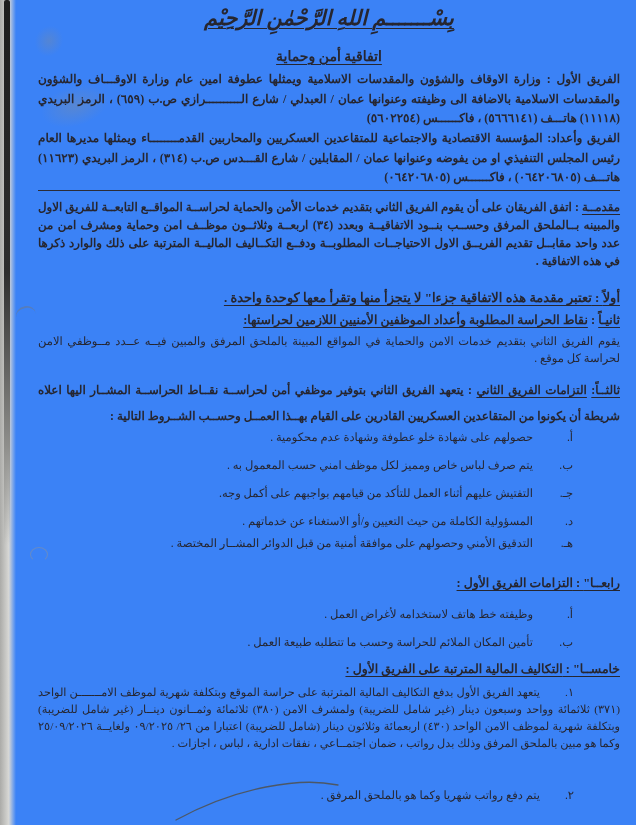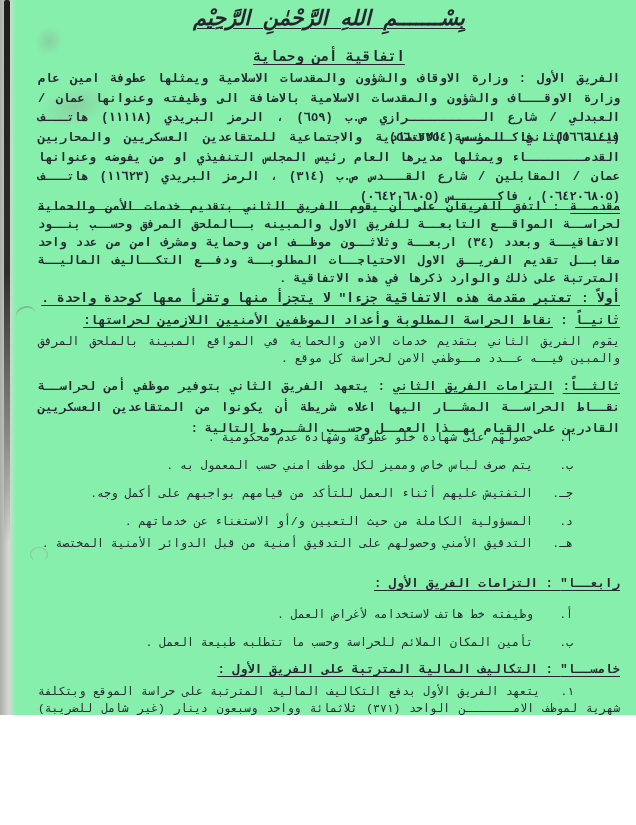--- a/index.html
+++ b/index.html
@@ -1,21 +1,21 @@
 <!DOCTYPE html>
 <html lang="ar" dir="rtl"><head>
 <meta charset="utf-8">
 <style>
   html,body{margin:0;padding:0;background:#ffffff;}
   .page{
     position:relative;
-    width:636px;height:715px;
-    background:#86efac;
+    width:636px;height:825px;
+    background:#3b82f6;
     overflow:hidden;
-    font-family:Liberation Mono, monospace;
+    font-family:Liberation Serif, serif;
     color:#262630;
     direction:rtl;
   }
   
   .edge-band{position:absolute;left:0;top:0;bottom:0;width:16px;
     background:linear-gradient(to right,#ababa8,#d8d8d5 55%,rgba(216,216,213,0));}
   .edge-line{position:absolute;left:4px;top:0;width:6px;height:545px;border-radius:2px;
     background:linear-gradient(#1d1d1d 0%,#2e2e2e 50%,#8f8f8c 82%,rgba(150,150,148,0));}
   .smudge-a{position:absolute;left:34px;top:24px;width:30px;height:34px;transform:rotate(24deg);
     background:radial-gradient(ellipse at center,rgba(140,140,135,.30),rgba(140,140,135,0) 65%);}
@@ -33,21 +33,21 @@
   .u{text-decoration:underline;text-underline-offset:3px;text-decoration-thickness:1.3px;}
   .basmala{top:6px;font-size:21px;font-weight:bold;font-style:italic;letter-spacing:-.5px;}
   .doc-title{top:48px;font-size:14px;font-weight:bold;}
   .fs-main{font-size:12px;line-height:19.5px;font-weight:bold;}
   .party1{top:70px;}
   .party2{top:129px;border-bottom:1.5px solid #2c2c36;padding-bottom:2px;}
   .intro{top:198px;font-size:11.8px;line-height:18px;font-weight:bold;}
   .clause-first{top:290px;font-size:13px;font-weight:bold;}
   .h-second{top:312px;font-size:12.4px;font-weight:bold;}
   .body-second{top:333px;font-size:11.5px;line-height:17px;font-weight:normal;}
-  .third{top:377px;font-size:11.9px;line-height:21px;font-weight:bold;}
+  .third{top:377px;font-size:11.9px;line-height:26px;font-weight:bold;}
   .litem{font-size:11.5px;font-weight:normal;padding-right:47px;}
   .mk{display:inline-block;min-width:40px;}
   .li-a{top:430px;} .li-b{top:458px;} .li-c{top:486px;} .li-d{top:514px;} .li-e{top:536px;}
   .h-fourth{top:575px;font-size:12.4px;font-weight:bold;}
   .li4-a{top:607px;} .li4-b{top:635px;}
   .h-fifth{top:661px;font-size:12.4px;font-weight:bold;}
   .nitem1{top:684px;font-size:11.3px;line-height:17px;font-weight:normal;text-indent:46px;}
   .nitem2{top:788px;font-size:11.5px;font-weight:normal;padding-right:46px;}
   .mk2{display:inline-block;min-width:34px;text-indent:0;}
 </style>
@@ -71,21 +71,21 @@
     <span class="u">اتفاقية أمن وحماية</span>
   </div>
 
   <div class="sec fs-main party1">
     <span>الفريق الأول :</span>
     <span> </span>
     <span>وزارة الاوقاف والشؤون والمقدسات الاسلامية ويمثلها عطوفة امين عام وزارة الاوقـــاف والشؤون والمقدسات الاسلامية بالاضافة الى وظيفته وعنوانها عمان / العبدلي / شارع الــــــــــرازي ص.ب (٦٥٩) ، الرمز البريدي (١١١١٨) هاتـــف (٥٦٦٦١٤١) ، فاكــــــس (٥٦٠٢٢٥٤)</span>
   </div>
 
   <div class="sec fs-main party2">
-    <span>فيــه الثاني:</span>
+    <span>الفريق وأعداد:</span>
     <span> </span>
     <span>المؤسسة الاقتصادية والاجتماعية للمتقاعدين العسكريين والمحاربين القدمــــــــاء ويمثلها مديرها العام رئيس المجلس التنفيذي او من يفوضه وعنوانها عمان / المقابلين / شارع القـــدس ص.ب (٣١٤) ، الرمز البريدي (١١٦٢٣) هاتـــف (٠٦٤٢٠٦٨٠٥) ، فاكــــــس (٠٦٤٢٠٦٨٠٥)</span>
   </div>
 
   <div class="sec intro">
     <span class="u">مقدمــة</span><span> : </span><span>اتفق الفريقان على أن يقوم الفريق الثاني بتقديم خدمات الأمن والحماية لحراســة المواقــع التابعــة للفريق الاول والمبينه بــالملحق المرفق وحســب بنــود الاتفاقيــة وبعدد (٣٤) اربعــة وثلاثــون موظــف امن وحماية ومشرف امن من عدد واحد مقابــل تقديم الفريــق الاول الاحتياجــات المطلوبــة ودفــع التكــاليف الماليــة المترتبة على ذلك والوارد ذكرها في هذه الاتفاقية .</span>
   </div>
 
   <div class="sec clause-first">
     <span class="u">أولاً</span><span class="u"> : </span><span class="u">تعتبر مقدمة هذه الاتفاقية جزءا" لا يتجزأ  منها وتقرأ معها كوحدة واحدة .</span>
@@ -108,21 +108,21 @@
   <div class="sec litem li-b">
     <span class="mk">ب.</span><span>يتم صرف لباس خاص ومميز لكل موظف امني حسب المعمول به .</span>
   </div>
   <div class="sec litem li-c">
     <span class="mk">جـ.</span><span>التفتيش عليهم أثناء العمل للتأكد من قيامهم بواجبهم على أكمل وجه.</span>
   </div>
   <div class="sec litem li-d">
     <span class="mk">د.</span><span>المسؤولية الكاملة من حيث التعيين و/أو الاستغناء عن خدماتهم .</span>
   </div>
   <div class="sec litem li-e">
-    <span class="mk">هـ.</span><span>التدقيق الأمني وحصولهم على التدقيق أمنية من قبل الدوائر الأمنية المختصة .</span>
+    <span class="mk">هـ.</span><span>التدقيق الأمني وحصولهم على موافقة أمنية من قبل الدوائر المشــار المختصة .</span>
   </div>
 
   <div class="sec h-fourth">
     <span class="u">رابعــا"</span><span class="u"> : </span><span class="u">التزامات الفريق الأول :</span>
   </div>
   <div class="sec litem li4-a">
     <span class="mk">أ.</span><span>وظيفته خط هاتف لاستخدامه لأغراض العمل .</span>
   </div>
   <div class="sec litem li4-b">
     <span class="mk">ب.</span><span>تأمين المكان الملائم للحراسة وحسب ما تتطلبه طبيعة العمل .</span>

